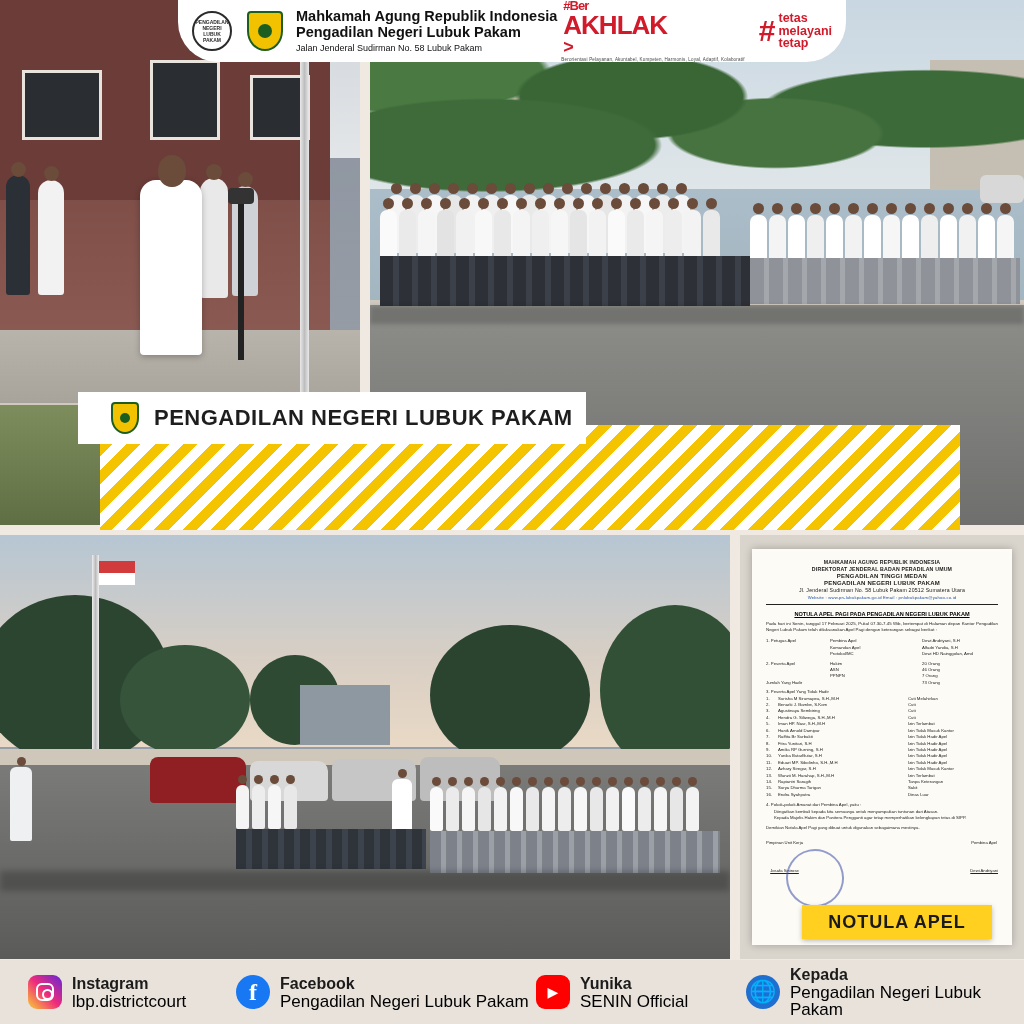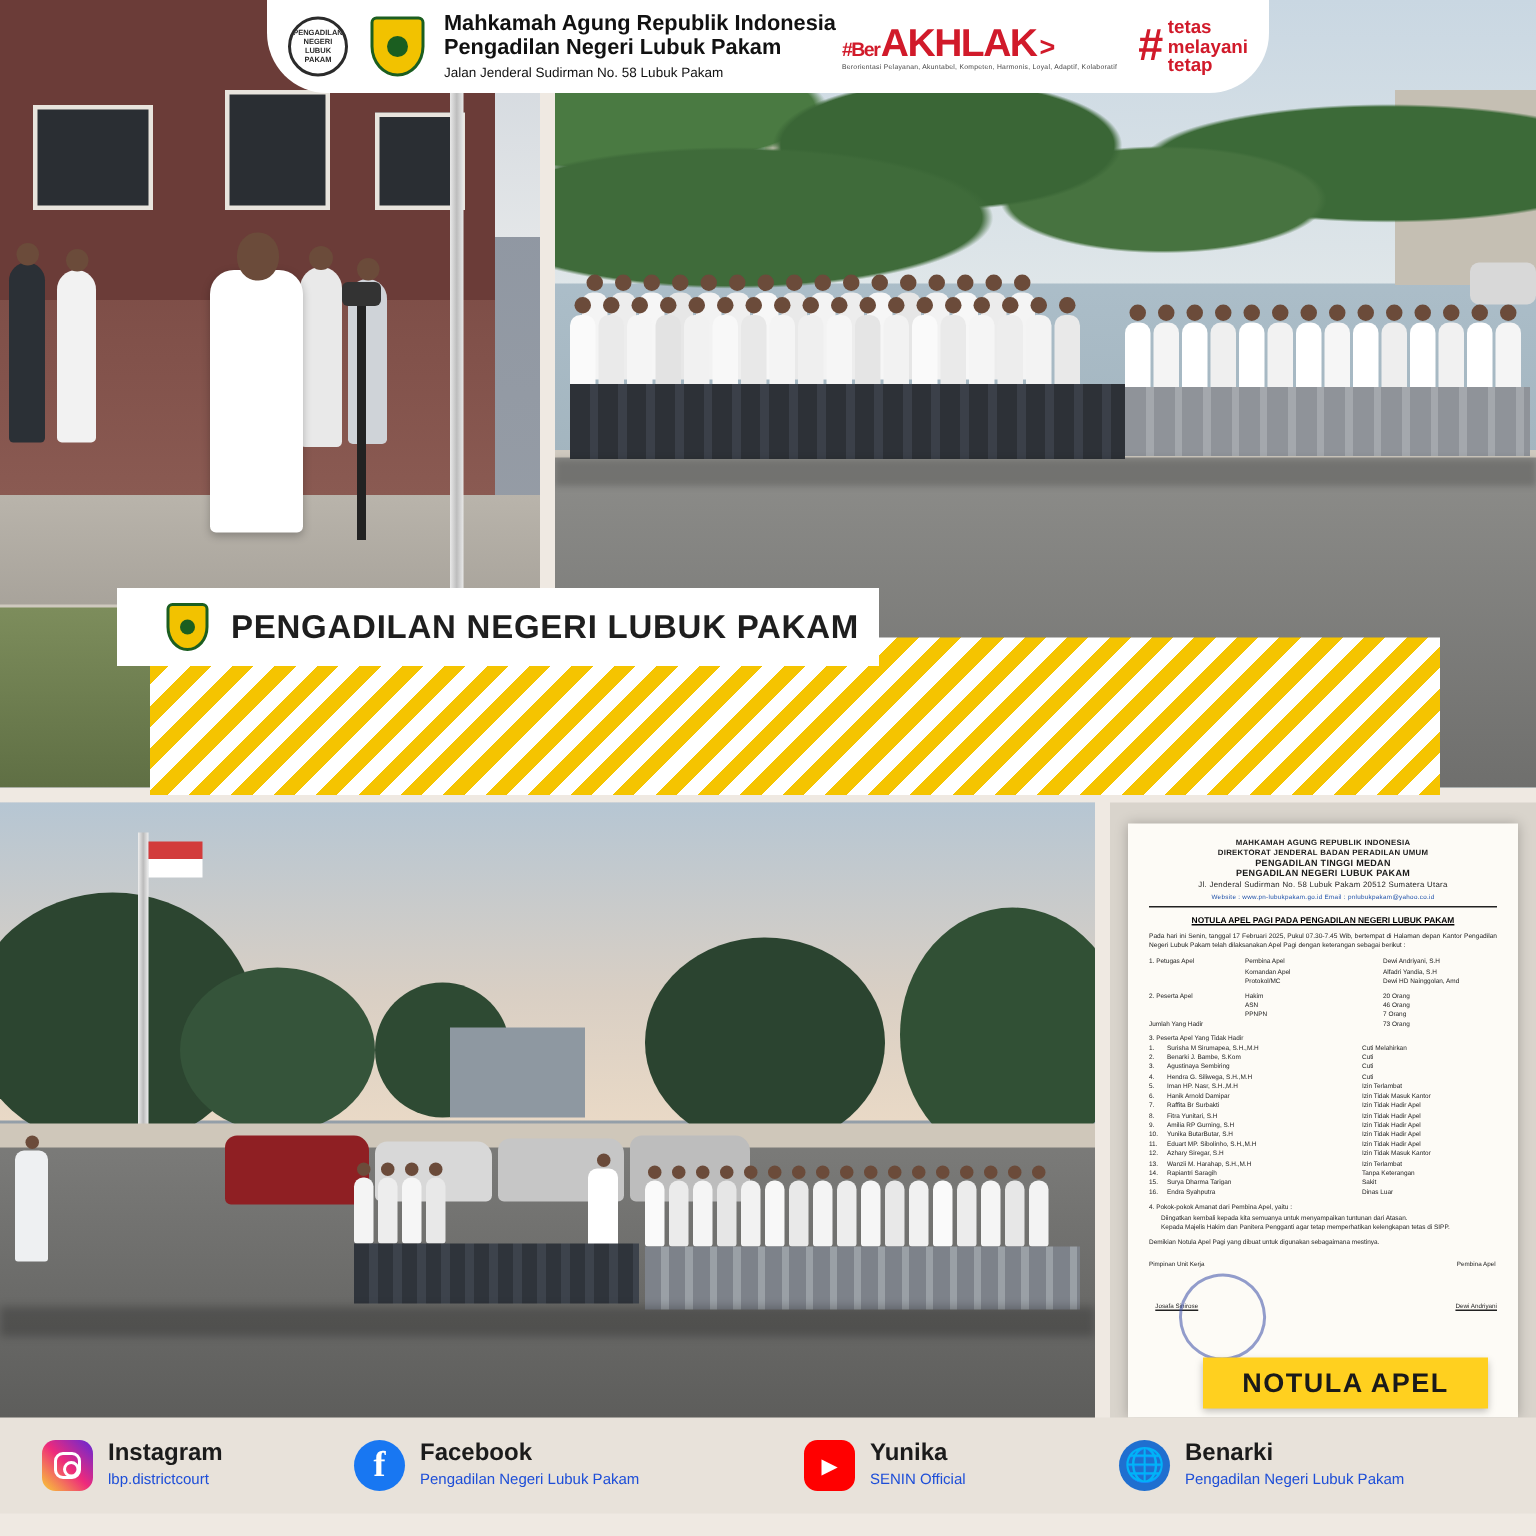--- a/index.html
+++ b/index.html
@@ -64,21 +64,21 @@
   }
   .header-text .l3 {
     font-size: 9px; color: #111; line-height: 12px; margin-top: 2px;
   }
   .akhlak {
     flex: 0 0 auto; text-align: center; margin-right: 14px;
     line-height: 1;
   }
   .akhlak .top {
     font-size: 26px; font-weight: bold; color: #d11a2a; letter-spacing: -1px;
-    display: flex; align-items: baseline; justify-content: flex-start;
+    display: flex; align-items: baseline; justify-content: center; flex-direction: column;
   }
   .akhlak .top .ber { font-size: 13px; margin-right: 1px; }
   .akhlak .top .arrow { color: #d11a2a; font-size: 18px; margin-left: 2px; }
   .akhlak .sub {
     font-size: 4.5px; color: #444; margin-top: 2px; letter-spacing: .2px;
   }
   .bangga {
     flex: 0 0 auto; display: flex; align-items: center;
   }
   .bangga .hash {
@@ -213,39 +213,39 @@
     position: absolute; left: 68px; top: 444px; width: 840px; height: 60px;
     background:#ffd01f; display:flex; align-items:center; justify-content:center;
     z-index: 8;
   }
   .title-yellow .t {
     font-size: 36px; font-weight: bold; letter-spacing: 1.2px; color:#151515;
   }
 
   
   .footer {
-    position: absolute; left:0; bottom:15px; width: 1024px; height: 64px;
+    position: absolute; left:0; bottom:0; width: 1024px; height: 64px;
     background: #e8e2da;
     display:flex; align-items:center;
     z-index: 20;
   }
   .f-item { display:flex; align-items:center; }
   .f-ico { width: 34px; height: 34px; flex:0 0 auto; margin-right: 10px;
     display:flex; align-items:center; justify-content:center; border-radius:9px; }
   .f-ig { background: linear-gradient(45deg,#f9ce34,#ee2a7b 50%,#6228d7); }
   .f-ig .glyph { width:18px; height:18px; border:2.4px solid #fff; border-radius:6px;
     position:relative; }
   .f-ig .glyph::after { content:""; position:absolute; left:3.6px; top:3.6px;
     width:7px; height:7px; border:2px solid #fff; border-radius:50%; }
   .f-fb { background:#1877f2; border-radius:50%; color:#fff;
     font-weight:bold; font-size:24px; font-family:"Liberation Serif", serif; }
   .f-yt { background:#ff0000; border-radius:9px; color:#fff; font-size:14px; }
   .f-web { background:#1f6fd0; border-radius:50%; color:#fff; font-size:22px; }
   .f-txt .n { font-size: 16px; font-weight: bold; color:#1b1b1b; line-height: 18px; }
-  .f-txt .h { font-size: 10px; color:#1d4ed8; line-height: 17px; }
+  .f-txt .h { font-size: 17px; color:#000000; line-height: 17px; }
 </style>
 </head>
 <body>
 
 <div class="poster">
 
   <div class="photos">
 
     <div class="ph" id="photo-top-left">
       <div class="tl-sky"></div>
@@ -774,19 +774,19 @@
     <div class="f-item" style="width:210px;">
       <div class="f-ico f-yt">▶</div>
       <div class="f-txt">
         <div class="n">Yunika</div>
         <div class="h">SENIN Official</div>
       </div>
     </div>
     <div class="f-item" style="width:270px;">
       <div class="f-ico f-web">🌐</div>
       <div class="f-txt">
-        <div class="n">Benarki</div>
+        <div class="n">Kepada</div>
         <div class="h">Pengadilan Negeri Lubuk Pakam</div>
       </div>
     </div>
   </div>
 
 </div>
 
 </body></html>

